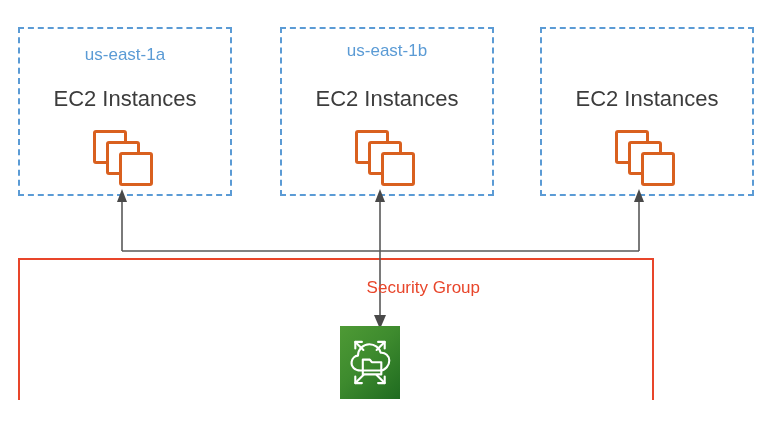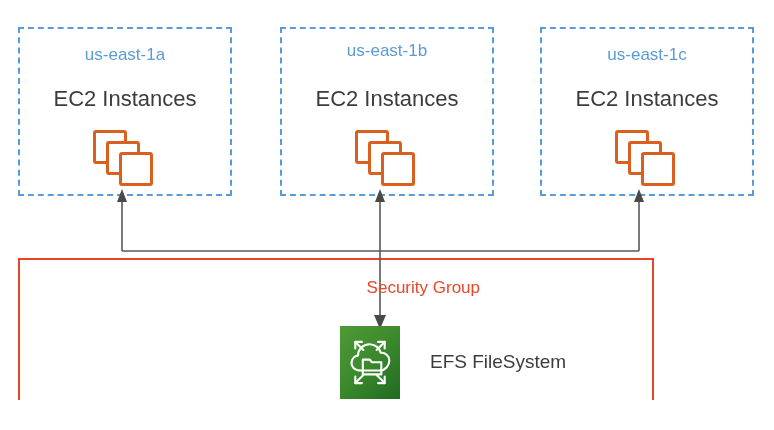--- a/index.html
+++ b/index.html
@@ -127,21 +127,20 @@
     <div class="az-title" style="top:12px;">us-east-1b</div>
     <div class="az-subtitle" style="top:60px;">EC2 Instances</div>
     <div class="ec2-icon" style="left:73px; top:101px;">
       <div class="sq sq1"></div>
       <div class="sq sq2"></div>
       <div class="sq sq3"></div>
     </div>
   </div>
 
   <div class="az-box" style="left:540px; top:27px; width:214px; height:169px;">
-    <div class="az-title" style="top:16px;">us-east-1c</div>
     <div class="az-subtitle" style="top:60px;">EC2 Instances</div>
     <div class="ec2-icon" style="left:73px; top:101px;">
       <div class="sq sq1"></div>
       <div class="sq sq2"></div>
       <div class="sq sq3"></div>
     </div>
   </div>
 
   <div class="sg-box" style="left:18px; top:258px; width:636px; height:159px;"></div>
 
@@ -181,15 +180,14 @@
         <path d="M44.7 22.5 v-6.6 h-6.6"></path>
         <path d="M44.7 15.9 L36.6 24.0"></path>
         <path d="M15.3 50.5 v6.6 h6.6"></path>
         <path d="M15.3 57.1 L23.4 49.0"></path>
         <path d="M44.7 50.5 v6.6 h-6.6"></path>
         <path d="M44.7 57.1 L36.6 49.0"></path>
       </g>
     </svg>
   </div>
 
-  <div class="efs-label" style="left:430px; top:351px;">EFS FileSystem</div>
 
 </div>
 
 </body></html>

